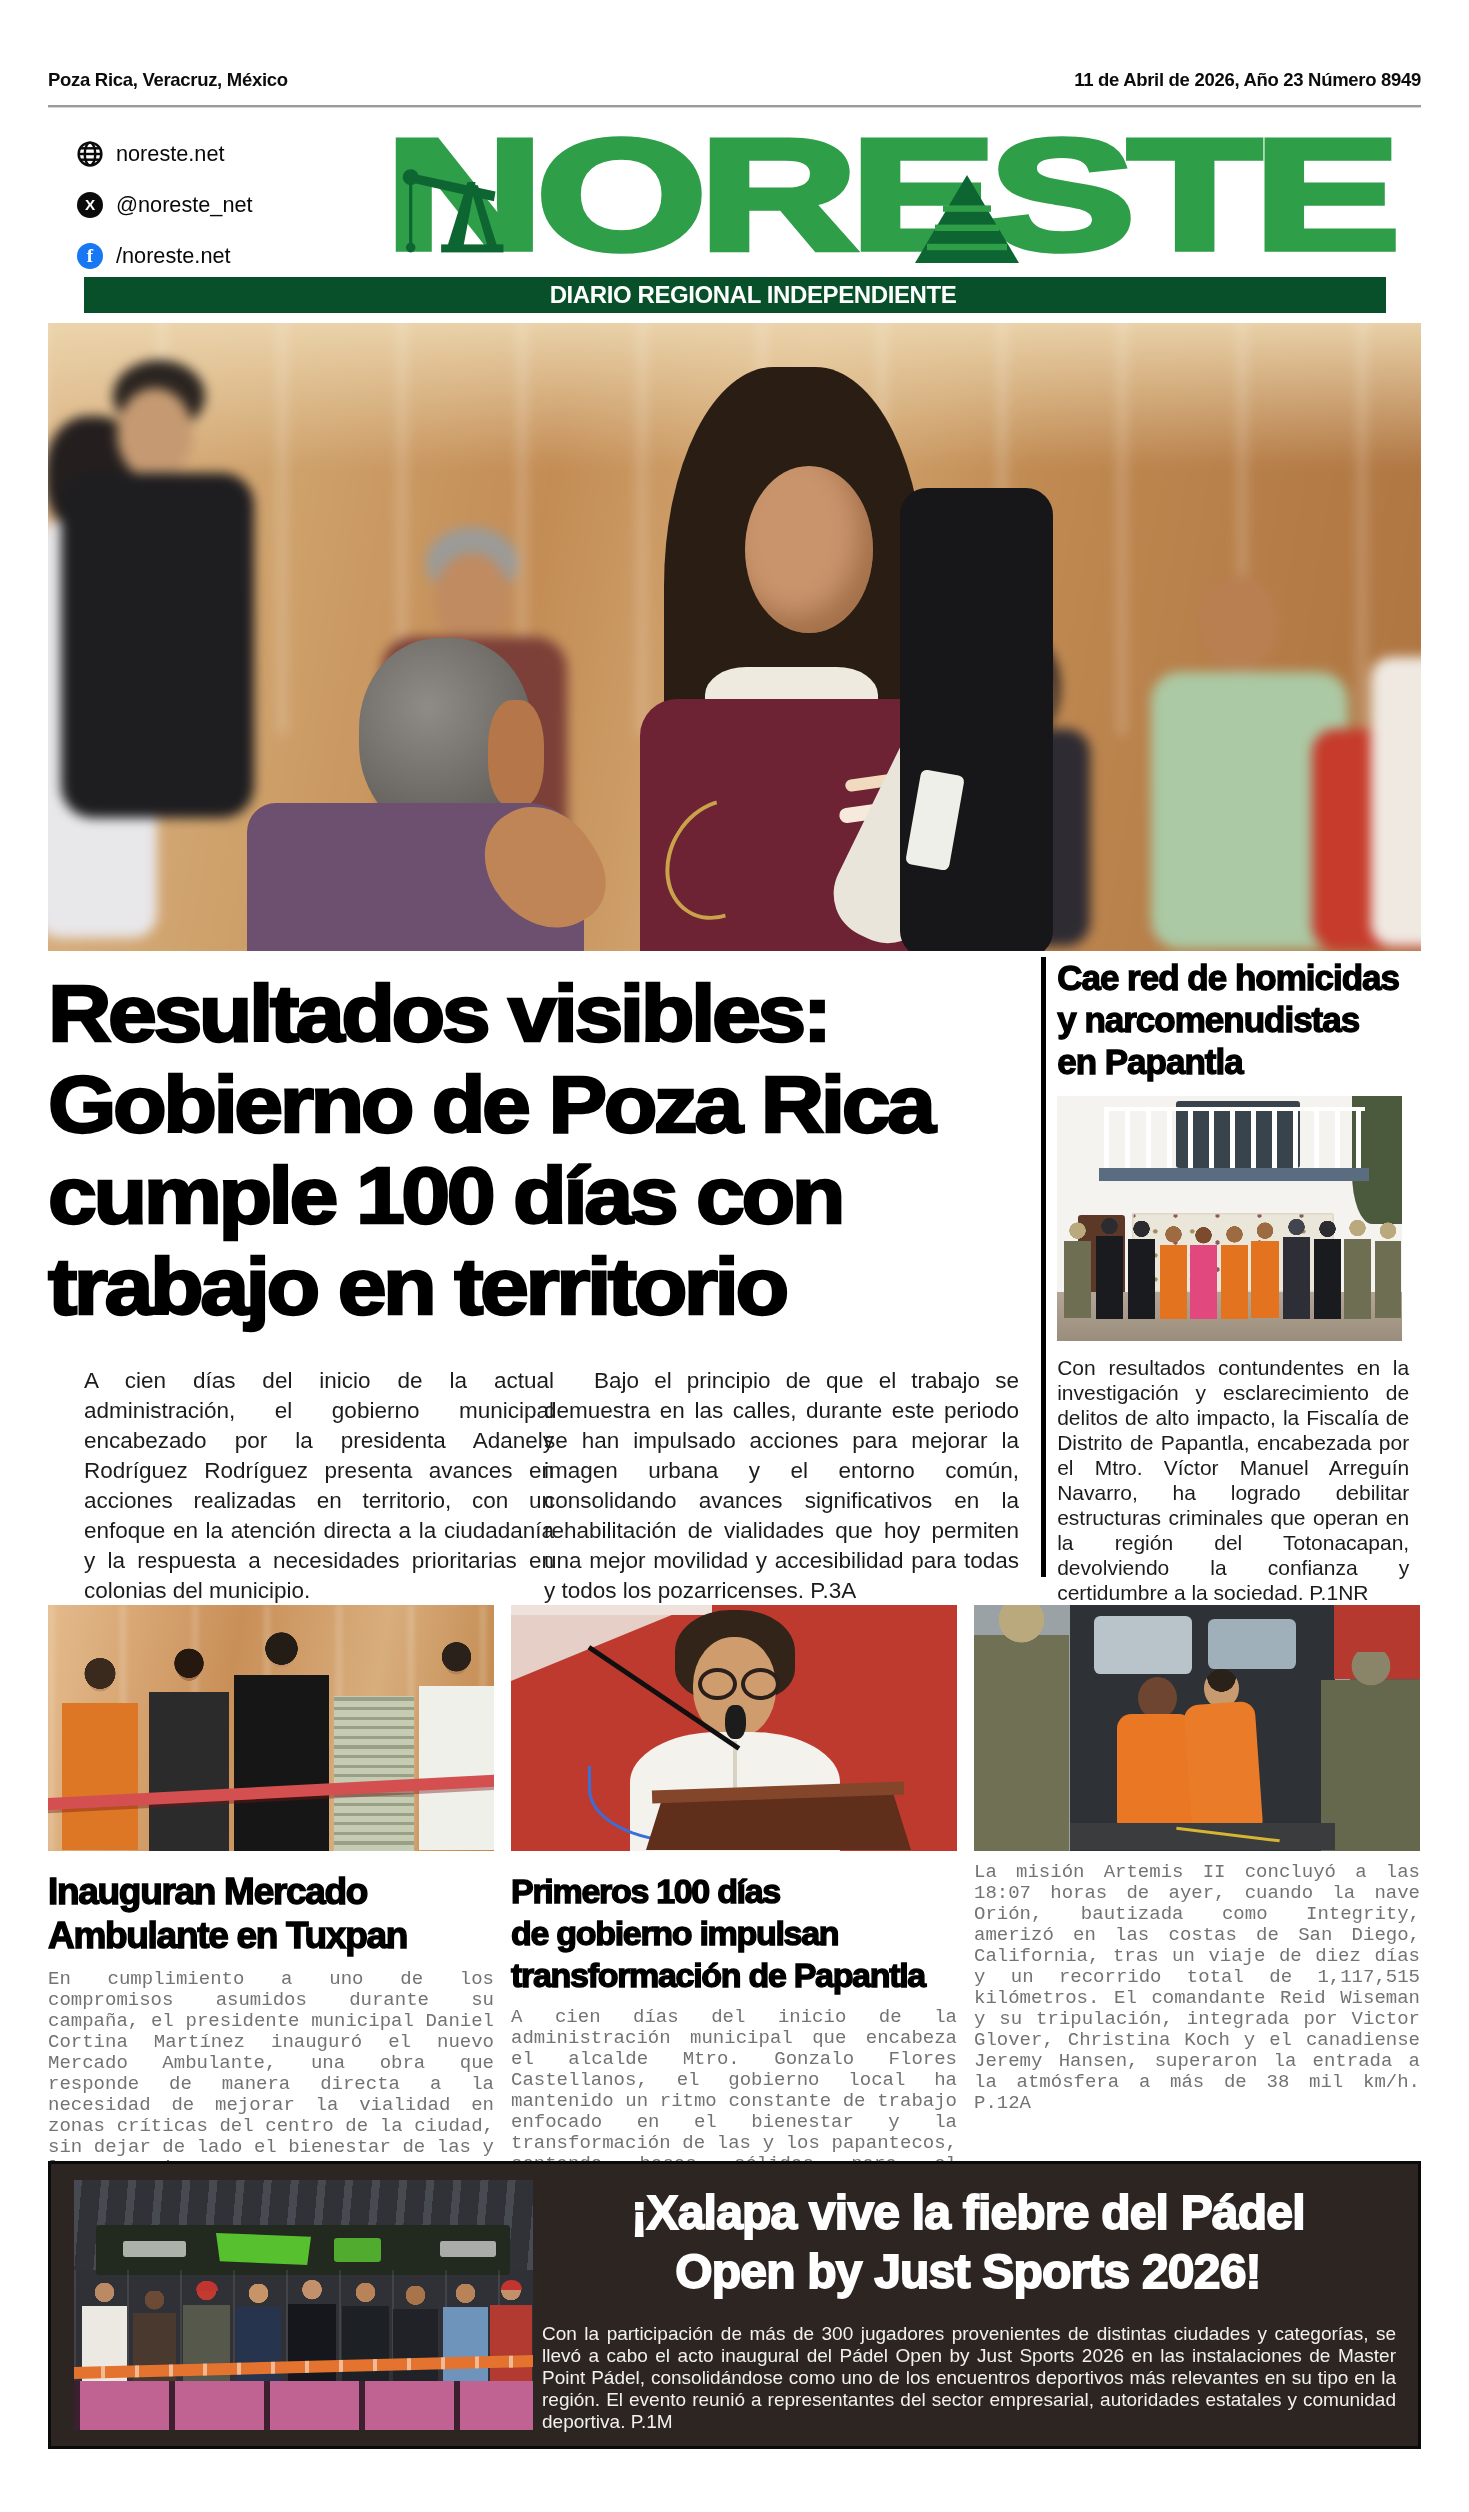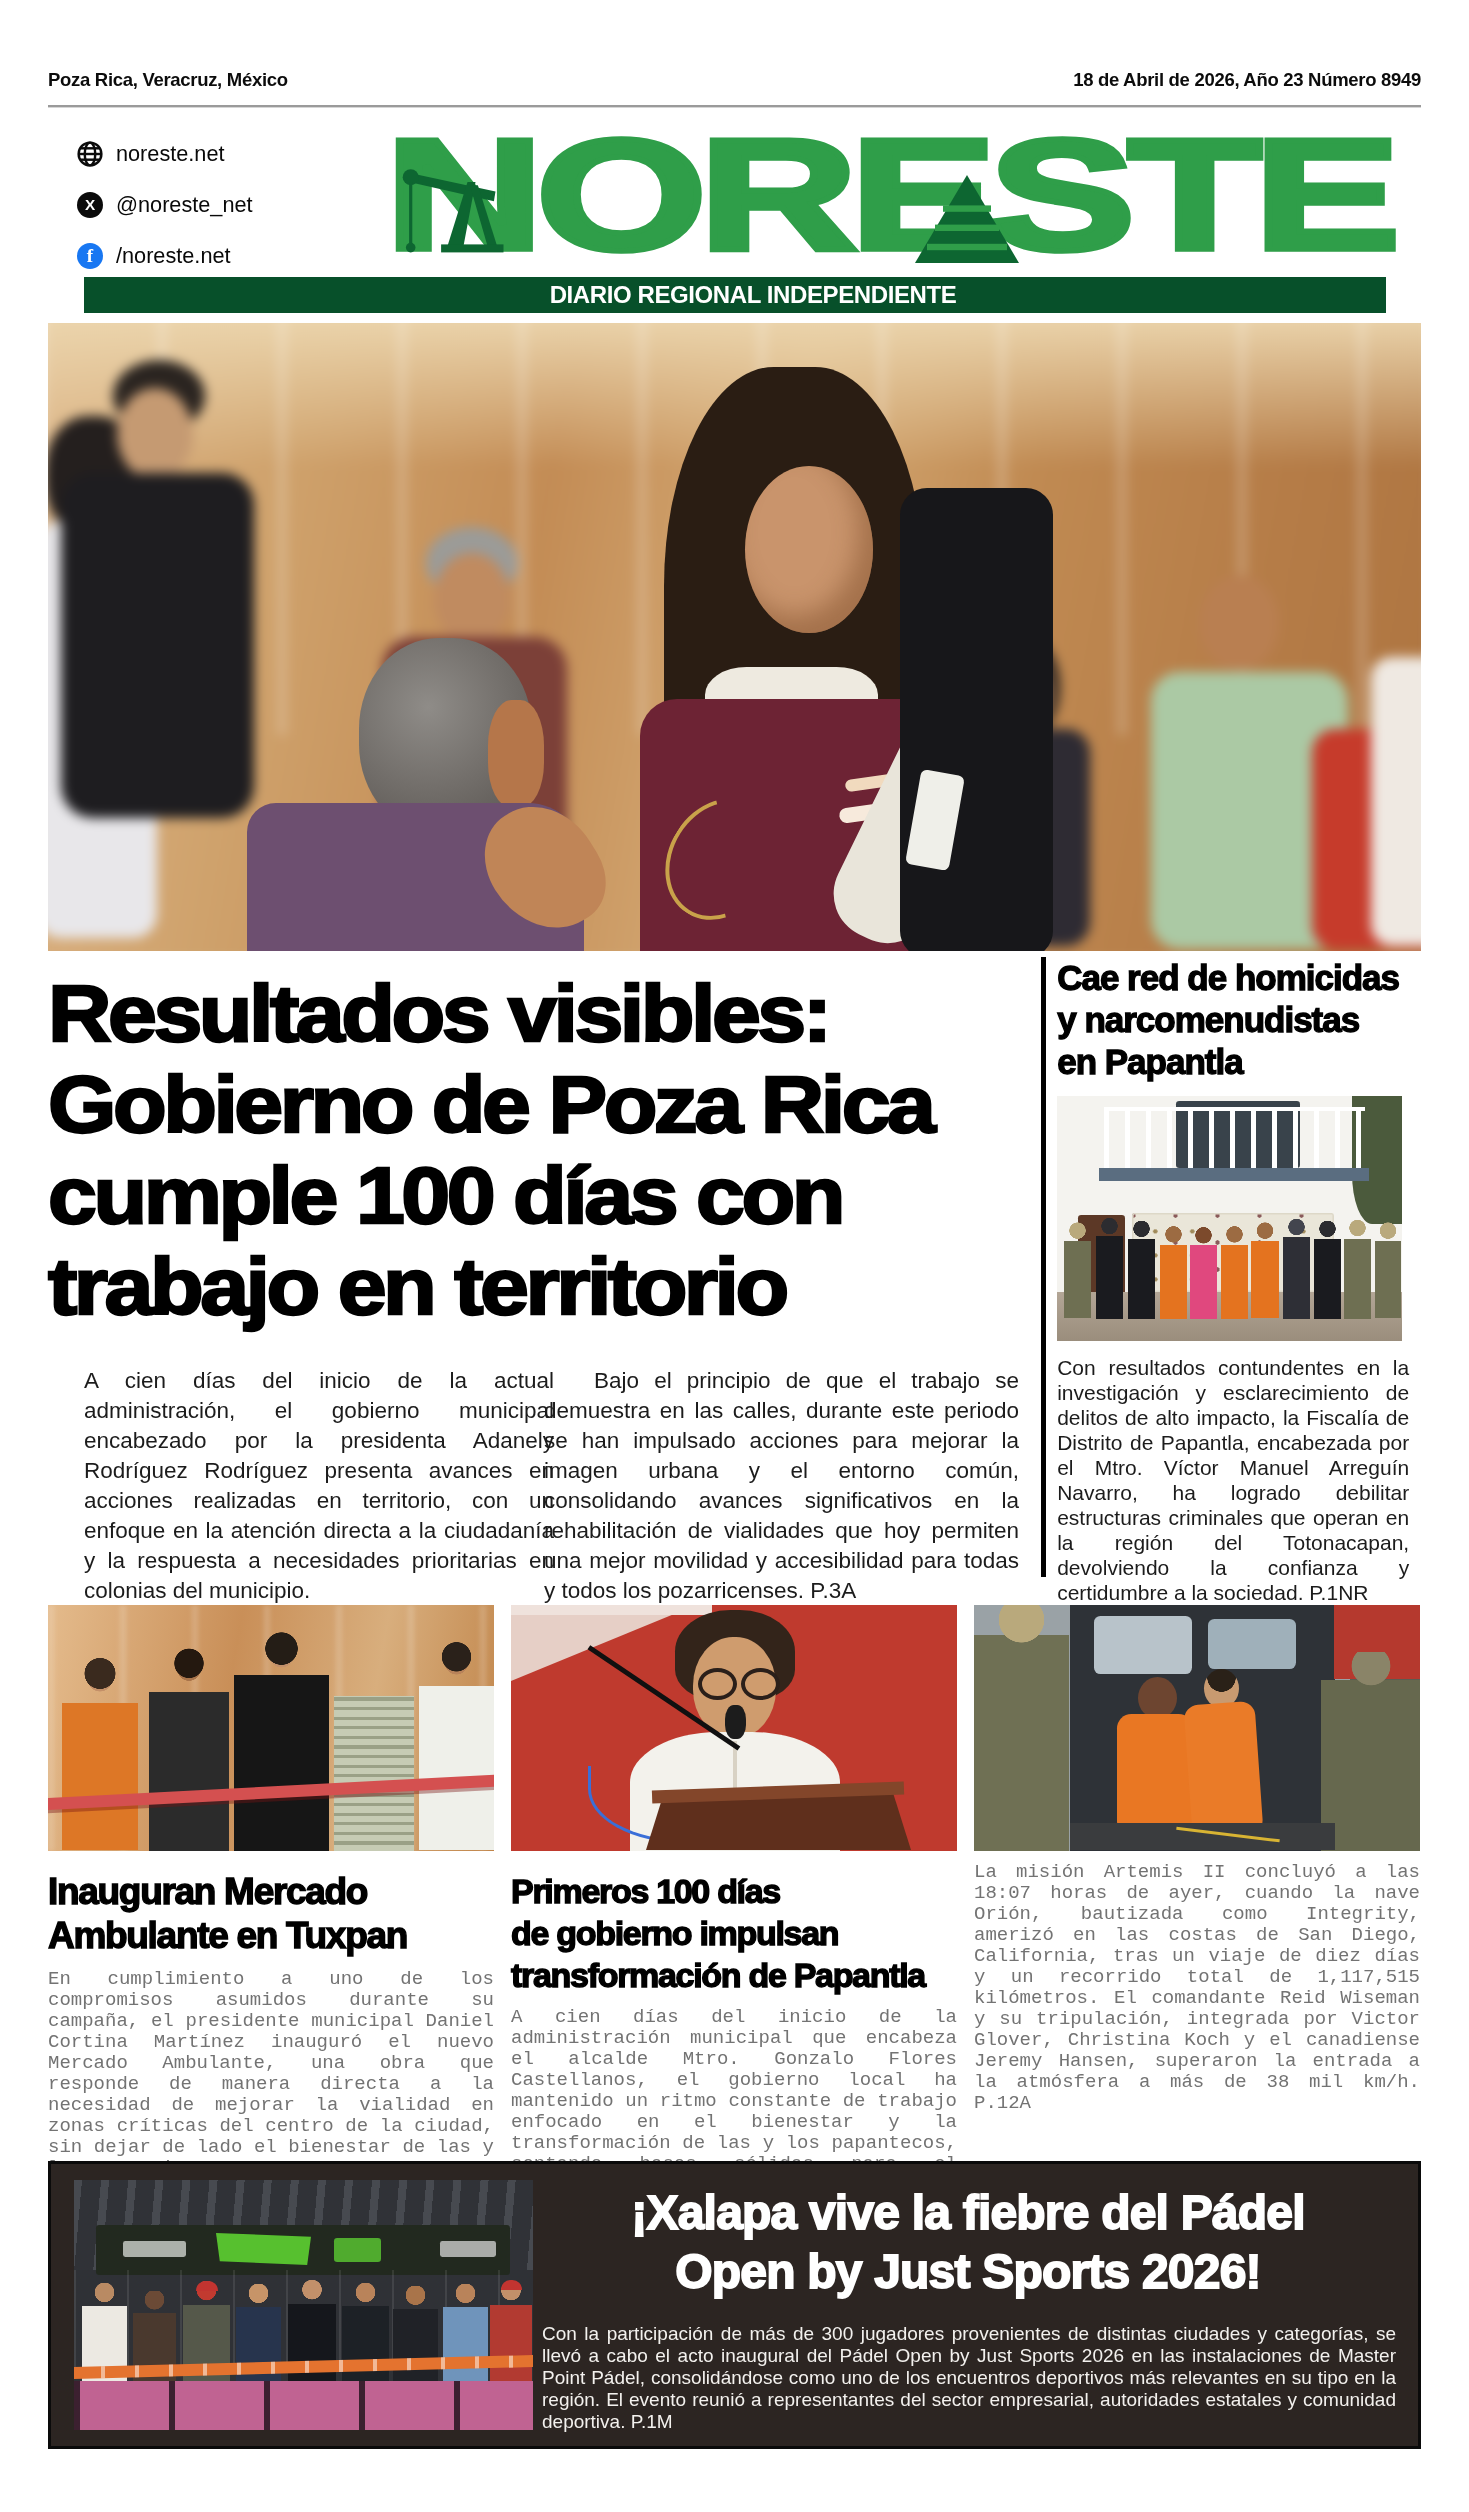--- a/index.html
+++ b/index.html
@@ -76,21 +76,21 @@
                 -webkit-text-stroke:1.8px #ffffff;}
   .banner-body{left:491px;top:159px;width:854px;font-size:19px;line-height:22px;color:#f3f1ee;text-align:justify;}
 </style>
 </head>
 <body>
 
 <div class="page">
 
   <div class="abs topbar">
     <span>Poza Rica, Veracruz, México</span>
-    <span>18 de Abril de 2026, Año 23 Número 8949</span>
+    <span>11 de Abril de 2026, Año 23 Número 8949</span>
   </div>
   <div class="abs rule"></div>
 
   <div class="abs logo">
     <div class="logo-text">NORESTE</div>
     <svg class="abs logo-art" style="left:14.4px;top:22.5px;width:185px;height:112px;" viewBox="0 0 230 140">
       <polygon points="10,28 120,52 118,64 12,40" fill="#0d6631"></polygon>
       <polygon points="60,120 85,40 95,40 80,120" fill="#0d6631"></polygon>
       <polygon points="110,120 88,44 98,44 122,120" fill="#0d6631"></polygon>
       <rect x="52" y="118" width="78" height="10" fill="#0d6631"></rect>

